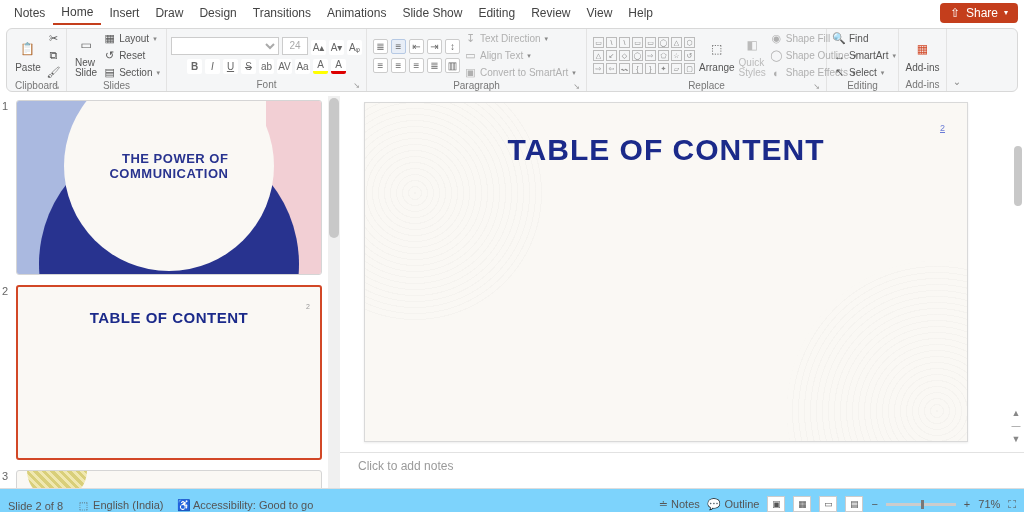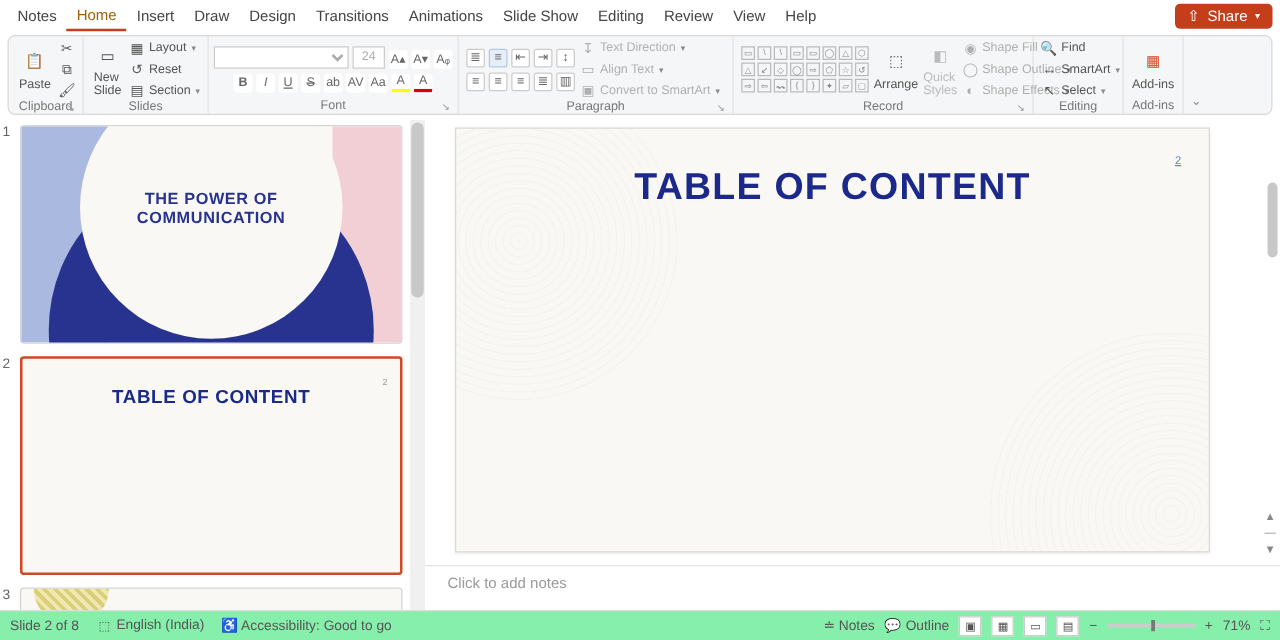--- a/index.html
+++ b/index.html
@@ -2,21 +2,21 @@
 <html><head>
 <meta charset="utf-8">
 <style>
   * { box-sizing: border-box; }
   html, body { margin:0; padding:0; font-family: "Segoe UI", Arial, sans-serif; font-size:12px; color:#333; background:#fff; }
   body { width:1024px; height:512px; overflow:hidden; display:flex; flex-direction:column; }
 
   
   .menu-row { display:flex; align-items:center; height:26px; padding:0 6px; background:#fff; border-bottom:1px solid transparent; }
   .menu-item { padding:4px 8px; cursor:default; color:#444; }
-  .menu-item.active { color:#a16207; border-bottom:2px solid #c43e1c; }
+  .menu-item.active { color:#404040; border-bottom:2px solid #c43e1c; }
   .share-btn { margin-left:auto; background:#c43e1c; color:#fff; padding:3px 10px; border-radius:4px; display:flex; align-items:center; gap:6px; }
   .share-btn .chev { font-size:8px; }
 
   
   .ribbon { display:flex; background:#f5f6f7; border:1px solid #d8d8d8; border-radius:6px; margin:2px 6px 4px; height:64px; }
   .group { display:flex; flex-direction:column; border-right:1px solid #e3e3e3; padding:2px 6px 0; }
   .group:last-child { border-right:none; }
   .group-body { display:flex; align-items:center; gap:4px; flex:1; }
   .group-label { text-align:center; font-size:10px; color:#777; padding-bottom:1px; position:relative; }
   .group-label .launcher { position:absolute; right:0; bottom:1px; font-size:8px; color:#999; }
@@ -45,41 +45,41 @@
   .thumb-num { width:10px; font-size:11px; color:#666; }
   .thumb { width:310px; height:175px; background:#faf8f4; border:1px solid #d5d5d5; border-radius:3px; position:relative; overflow:hidden; }
   .thumb.selected { border:2px solid #d24726; }
   .thumb3 { height:30px; background:#faf8f4; overflow:hidden; position:relative; }
   .thumb3 .stripe { position:absolute; left:10px; top:0; width:60px; height:100%; background:repeating-linear-gradient(45deg,#d9cf7a,#d9cf7a 3px,#f0e8b0 3px,#f0e8b0 6px); border-radius:0 0 30px 30px;}
   
   .s1-left { position:absolute; left:0; top:0; width:70px; height:100%; background:#aab9e0; }
   .s1-right { position:absolute; right:0; top:0; width:55px; height:100%; background:#f2cfd4; }
   .s1-blue { position:absolute; left:50%; bottom:-120px; width:260px; height:260px; margin-left:-130px; background:#28338f; border-radius:50%; }
   .s1-white { position:absolute; left:50%; top:-40px; width:210px; height:210px; margin-left:-105px; background:#faf8f4; border-radius:50%; display:flex; align-items:center; justify-content:center; text-align:center; }
-  .s1-title { font-family:Arial; font-weight:900; font-size:13px; color:#28338f; letter-spacing:0.5px; }
+  .s1-title { font-family:Arial; font-weight:900; font-size:13px; color:#28338f; letter-spacing:0.5px;text-align:right; }
   .thumb2-title { position:absolute; left:0; right:0; top:22px; text-align:center; font-family:Arial; font-weight:900; color:#1b2a8a; font-size:15px; letter-spacing:0.5px; }
   .thumb2-num { position:absolute; right:10px; top:16px; font-size:7px; color:#999; }
 
   .thumb-scroll { width:12px; background:#f0f0f0; position:relative; }
   .thumb-scroll .handle { position:absolute; left:1px; top:2px; width:10px; height:140px; background:#c8c8c8; border-radius:5px; }
 
   .edit-area { flex:1; display:flex; flex-direction:column; background:#fff; position:relative; }
   .canvas-wrap { flex:1; position:relative; background:#fff; overflow:hidden; }
   .canvas { position:absolute; left:24px; top:6px; width:604px; height:340px; background:#faf8f4; border:1px solid #d9d9d9; box-shadow:0 1px 2px rgba(0,0,0,.08); overflow:hidden; }
   .canvas .title { position:absolute; left:0; right:0; top:30px; text-align:center; font-family:Arial Black, Arial; font-weight:900; color:#1b2a8a; font-size:30px; letter-spacing:1px; }
   .canvas .pgnum { position:absolute; right:22px; top:20px; font-size:9px; color:#6a7bd6; text-decoration:underline; }
   .canvas .wm1 { position:absolute; left:-80px; top:-40px; width:260px; height:260px; border-radius:50%; background:repeating-radial-gradient(circle at center,rgba(0,0,0,0.02) 0 1px,transparent 1px 6px); }
   .canvas .wm2 { position:absolute; right:-120px; bottom:-120px; width:300px; height:300px; border-radius:50%; background:repeating-radial-gradient(circle at center,rgba(0,0,0,0.02) 0 1px,transparent 1px 6px); }
   .editor-scroll { position:absolute; right:2px; top:50px; width:8px; height:60px; background:#c8c8c8; border-radius:4px; }
   .editor-nav { position:absolute; right:2px; bottom:8px; width:12px; display:flex; flex-direction:column; gap:3px; align-items:center; color:#888; font-size:9px; }
 
   .notes-pane { height:36px; border-top:1px solid #e2e2e2; padding:6px 18px; color:#9a9a9a; font-size:12px; background:#fff; }
 
   
-  .status { height:24px; background:#86efac; border-top:1px solid #ddd; display:flex; align-items:center; padding:0 8px; font-size:11px; color:#555; }
+  .status { height:24px; background:#7dd3fc; border-top:1px solid #ddd; display:flex; align-items:flex-end; padding:0 8px; font-size:11px; color:#555; }
   .status .left { display:flex; align-items:center; gap:14px; }
   .status .right { margin-left:auto; display:flex; align-items:center; gap:8px; }
   .view-btn { width:18px; height:16px; border:1px solid #ccc; display:inline-flex; align-items:center; justify-content:center; font-size:9px; background:#fff; }
   .zoom-track { width:70px; height:3px; background:#ccc; position:relative; }
   .zoom-handle { position:absolute; left:50%; top:-3px; width:3px; height:9px; background:#777; }
 </style>
 </head>
 <body>
 
 <div class="menu-row">
@@ -267,21 +267,21 @@
             <span>Shape Outline</span>
             <span class="chev-sm">▾</span>
           </div>
         <div class="mini disabled">
             <span class="ic-sm">◐</span>
             <span>Shape Effects</span>
             <span class="chev-sm">▾</span>
           </div>
       </div>
     </div>
-    <div class="group-label"><span>Record</span><span class="launcher">↘</span></div>
+    <div class="group-label"><span>Replace</span><span class="launcher">↘</span></div>
   </div>
 
   <div class="group" style="width:72px">
     <div class="group-body">
       <div class="col">
         <div class="mini">
             <span class="ic-sm">🔍</span>
             <span>Find</span>
           </div>
         <div class="mini">

